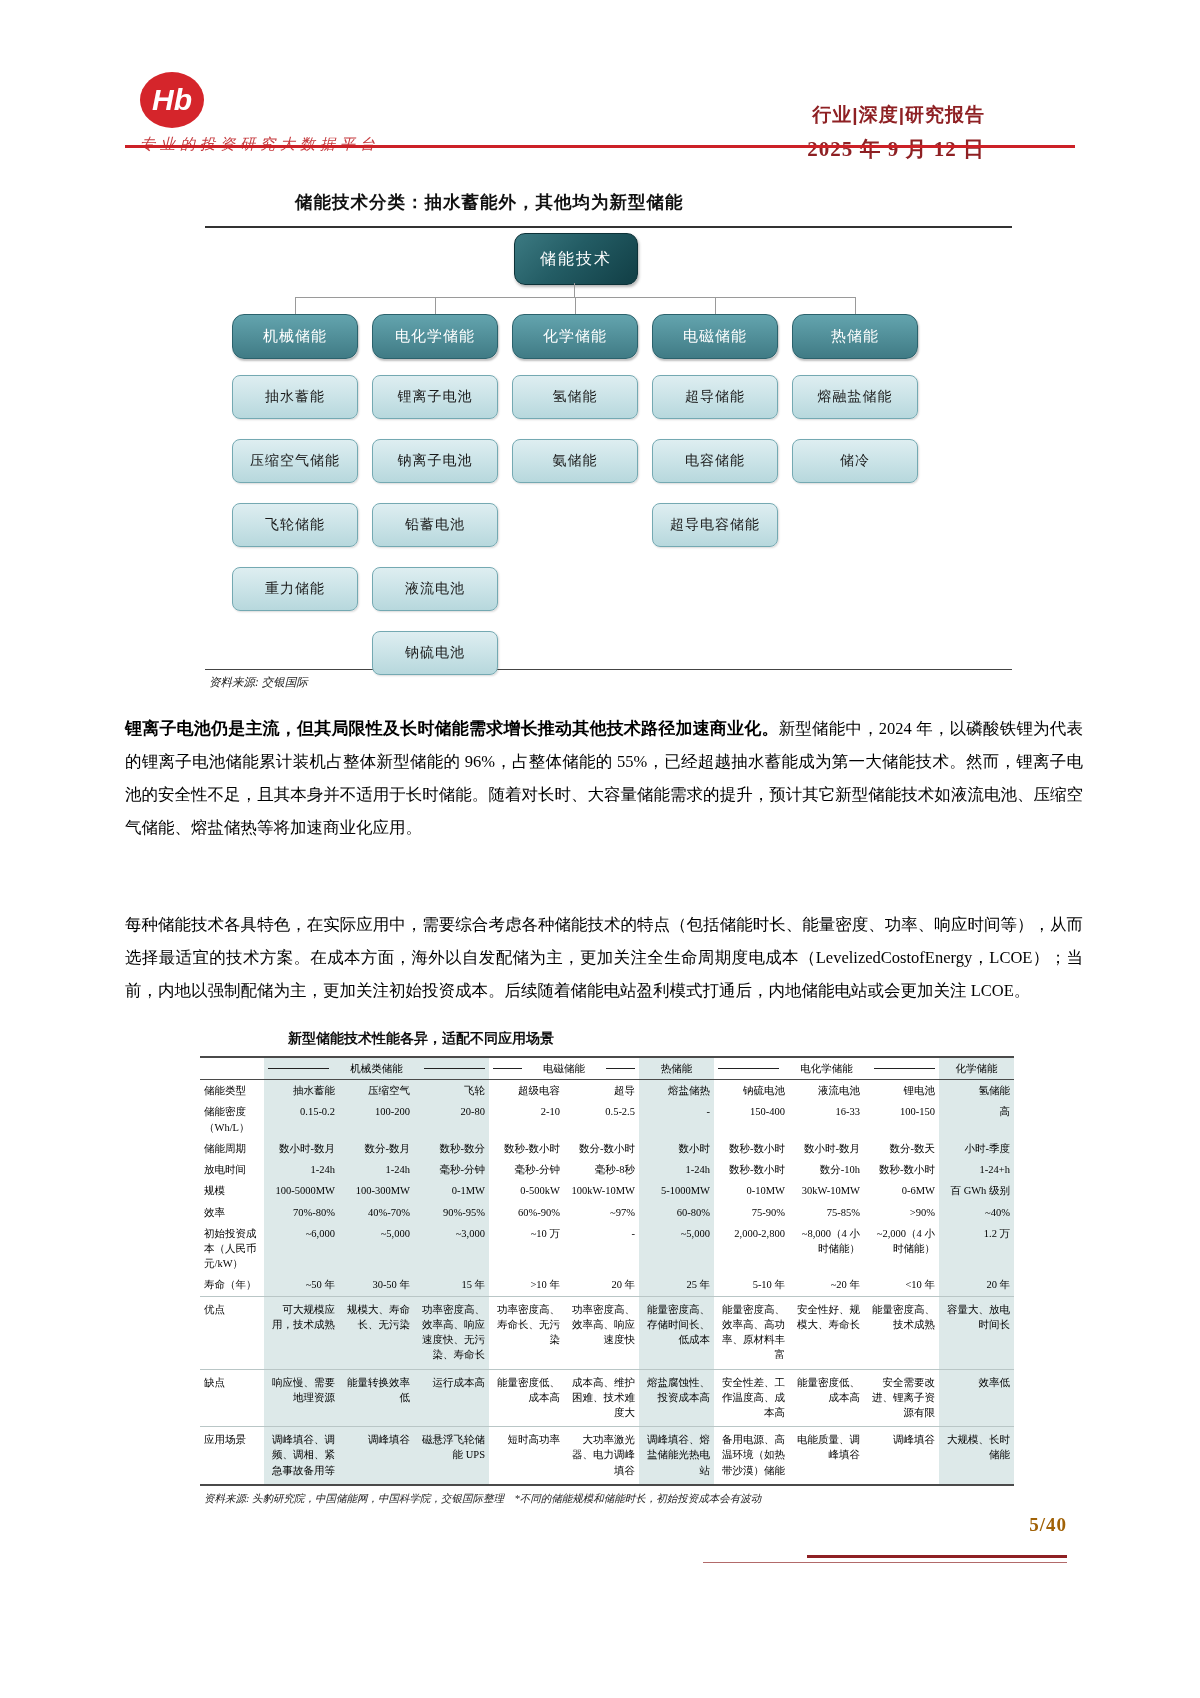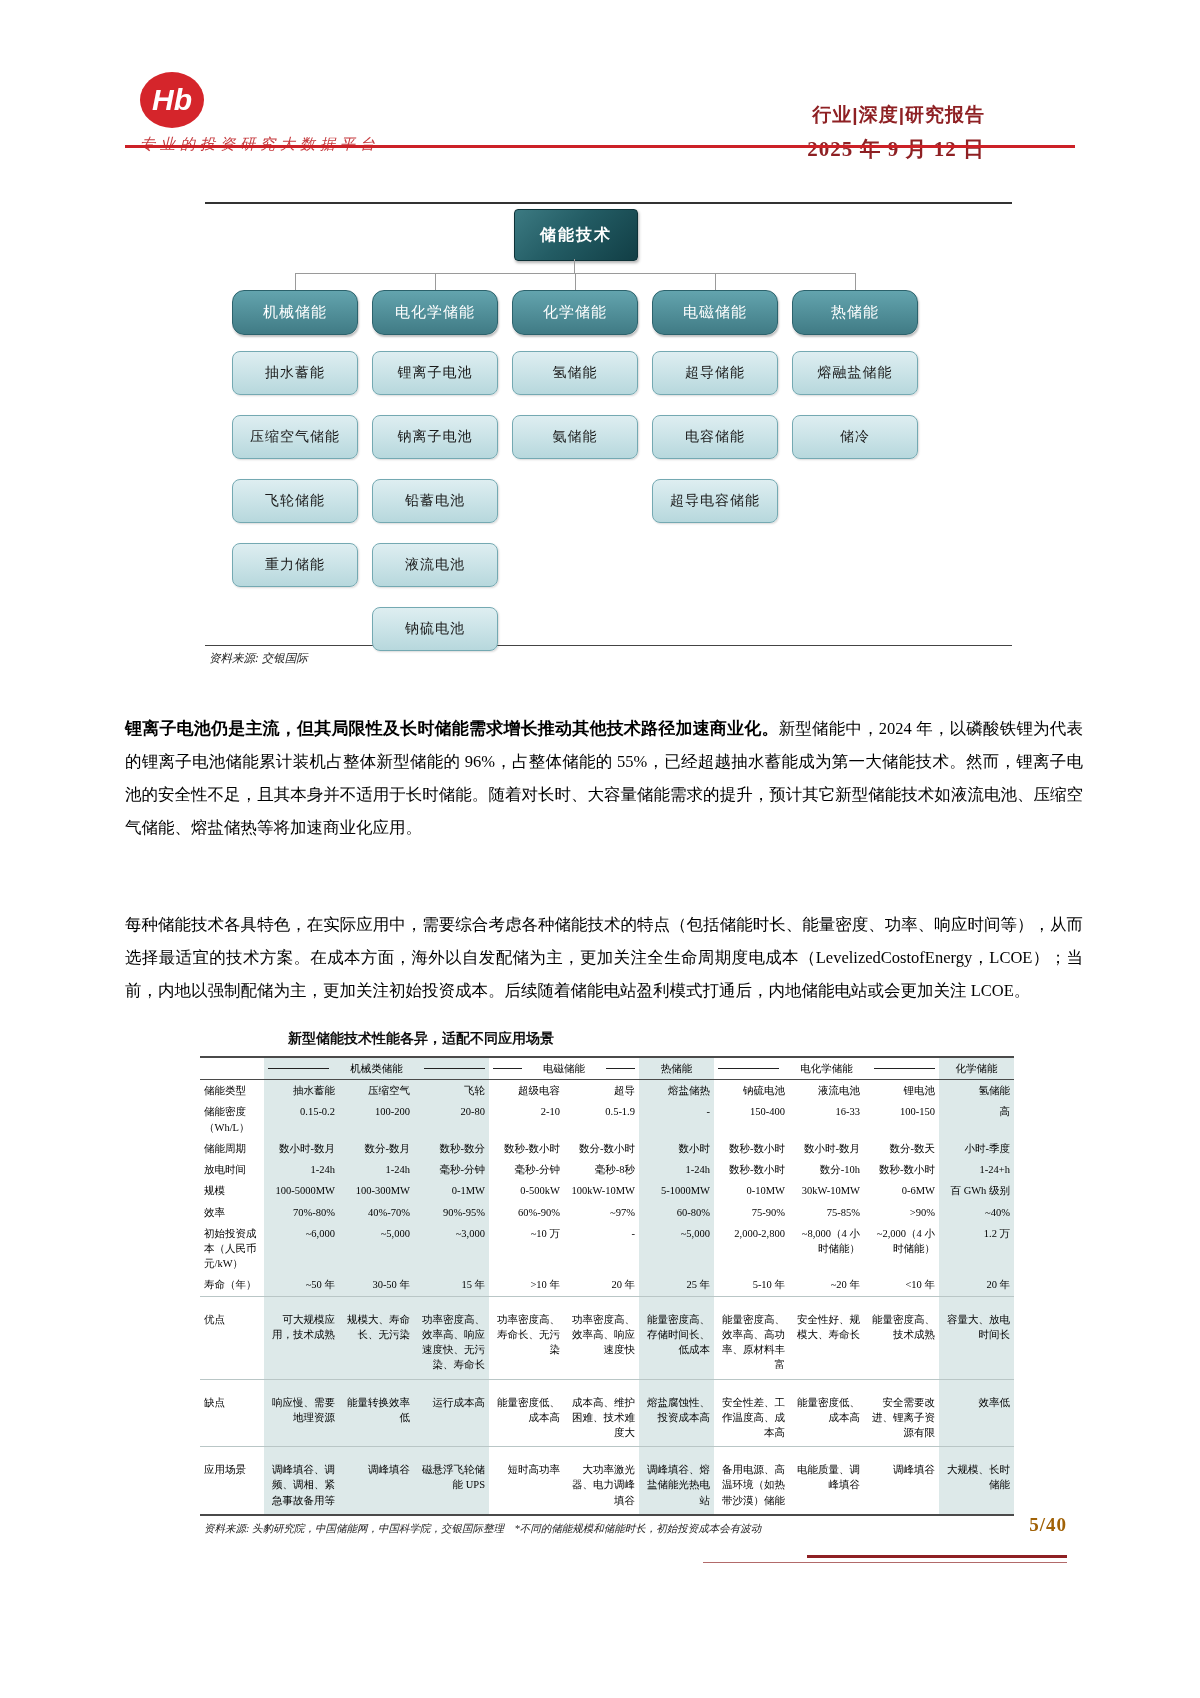--- a/index.html
+++ b/index.html
@@ -24,24 +24,24 @@
                font-weight:bold;font-size:19px;letter-spacing:1px;}
   .report-date{color:#8e2023;font-weight:bold;font-size:21px;letter-spacing:1px;margin-top:7px;}
   .header-rule{position:absolute;top:145px;left:125px;width:950px;height:3px;background:#cc2127;}
 
   
   .diagram{position:absolute;top:190px;left:205px;width:807px;}
   .diagram-title{font-family:"Liberation Sans","DejaVu Sans",sans-serif;font-weight:bold;
                  font-size:17.5px;letter-spacing:1px;margin-left:90px;height:24px;}
   .diagram-rule{border-top:2px solid #333;margin-top:12px;}
   .tree{position:relative;width:700px;height:438px;margin:3px 0 0 20px;}
-  .root-node{position:absolute;top:2px;left:289px;width:122px;height:50px;border-radius:4px;
+  .root-node{position:absolute;top:2px;left:289px;width:122px;height:50px;border-radius:11px;
              background:linear-gradient(135deg,#3c7a82 0%,#235c64 45%,#113e45 100%);
              border:1px solid #0d3238;color:#fff;display:flex;align-items:center;justify-content:center;
-             font-size:16px;letter-spacing:2px;box-shadow:1px 2px 3px rgba(0,0,0,.3);font-weight:bold;}
+             font-size:16px;letter-spacing:2px;box-shadow:1px 2px 3px rgba(0,0,0,.3);}
   .v-root{position:absolute;left:349px;top:52px;width:1px;height:14px;background:#9a9a9a;}
   .h-line{position:absolute;left:70px;top:66px;width:560px;height:1px;background:#9a9a9a;}
   .stub{position:absolute;top:66px;width:1px;height:17px;background:#9a9a9a;}
   .stub1{left:70px;}.stub2{left:210px;}.stub3{left:350px;}.stub4{left:490px;}.stub5{left:630px;}
   .tree-cols{position:absolute;top:83px;left:0;display:grid;grid-template-columns:repeat(5,140px);}
   .tree-col{display:flex;flex-direction:column;align-items:center;}
   .branch-node{width:124px;height:43px;margin-bottom:16px;border-radius:12px;
                background:linear-gradient(#63a4ae,#407b85);border:1px solid #2b626c;color:#fff;
                display:flex;align-items:center;justify-content:center;font-size:15px;letter-spacing:1px;
                box-shadow:1px 2px 2px rgba(0,0,0,.25);}
@@ -71,21 +71,21 @@
   .group-row th{font-family:"Liberation Sans","DejaVu Sans",sans-serif;font-weight:bold;
                 font-size:10.5px;border-bottom:1.5px solid #4a4a4a;padding:4px 2px 3px;}
   .group-row .center{text-align:center;}
   .gwrap{display:flex;align-items:center;gap:21px;}
   .gline{flex:1;border-top:1.2px solid #222;height:0;}
   .glabel{white-space:nowrap;}
   .col-header th{text-align:right;padding-top:6px;padding-bottom:7px;}
   .col-header th.rowlabel{text-align:left;}
   th.rowlabel{text-align:left;padding-left:2px;}
   td.cell{text-align:right;}
-  tr.sep th,tr.sep td{border-top:1px solid #b9c6c6;padding-top:15px;padding-bottom:6px;}
+  tr.sep th,tr.sep td{border-top:1px solid #b9c6c6;padding-top:5px;padding-bottom:6px;}
   .table-source{font-size:10.5px;font-style:italic;color:#222;margin:6px 0 0 4px;}
 
   
   .page-num{position:absolute;top:1514px;right:133px;font-weight:bold;font-size:19px;letter-spacing:1px;color:#a16207;}
   .footer-line1{position:absolute;top:1555px;left:807px;width:260px;height:3px;background:#8e2023;}
   .footer-line2{position:absolute;top:1562px;left:703px;width:364px;height:1px;background:#b26a6a;}
 </style>
 </head>
 <body>
 
@@ -97,20 +97,21 @@
     </div>
     <div class="logo-slogan">专业的投资研究大数据平台</div>
   </div>
   <div class="header-right">
     <div class="report-tags">行业|深度|研究报告</div>
     <div class="report-date">2025 年 9 月 12 日</div>
   </div>
   <div class="header-rule"></div>
 
   <div class="diagram">
+    <div class="diagram-title">储能技术分类：抽水蓄能外，其他均为新型储能</div>
     <div class="diagram-rule"></div>
     <div class="tree">
       <div class="root-node">储能技术</div>
       <div class="v-root"></div>
       <div class="h-line"></div>
       <div class="stub stub1"></div>
       <div class="stub stub2"></div>
       <div class="stub stub3"></div>
       <div class="stub stub4"></div>
       <div class="stub stub5"></div>
@@ -212,21 +213,21 @@
             <th class="shaded">氢储能</th>
           </tr>
         </thead>
       <tbody>
           <tr>
             <th class="rowlabel">储能密度（Wh/L）</th>
             <td class="cell shaded">0.15-0.2</td>
             <td class="cell shaded">100-200</td>
             <td class="cell shaded">20-80</td>
             <td class="cell">2-10</td>
-            <td class="cell">0.5-1.9</td>
+            <td class="cell">0.5-2.5</td>
             <td class="cell shaded">-</td>
             <td class="cell">150-400</td>
             <td class="cell">16-33</td>
             <td class="cell">100-150</td>
             <td class="cell shaded">高</td>
           </tr>
           <tr>
             <th class="rowlabel">储能周期</th>
             <td class="cell shaded">数小时-数月</td>
             <td class="cell shaded">数分-数月</td>

